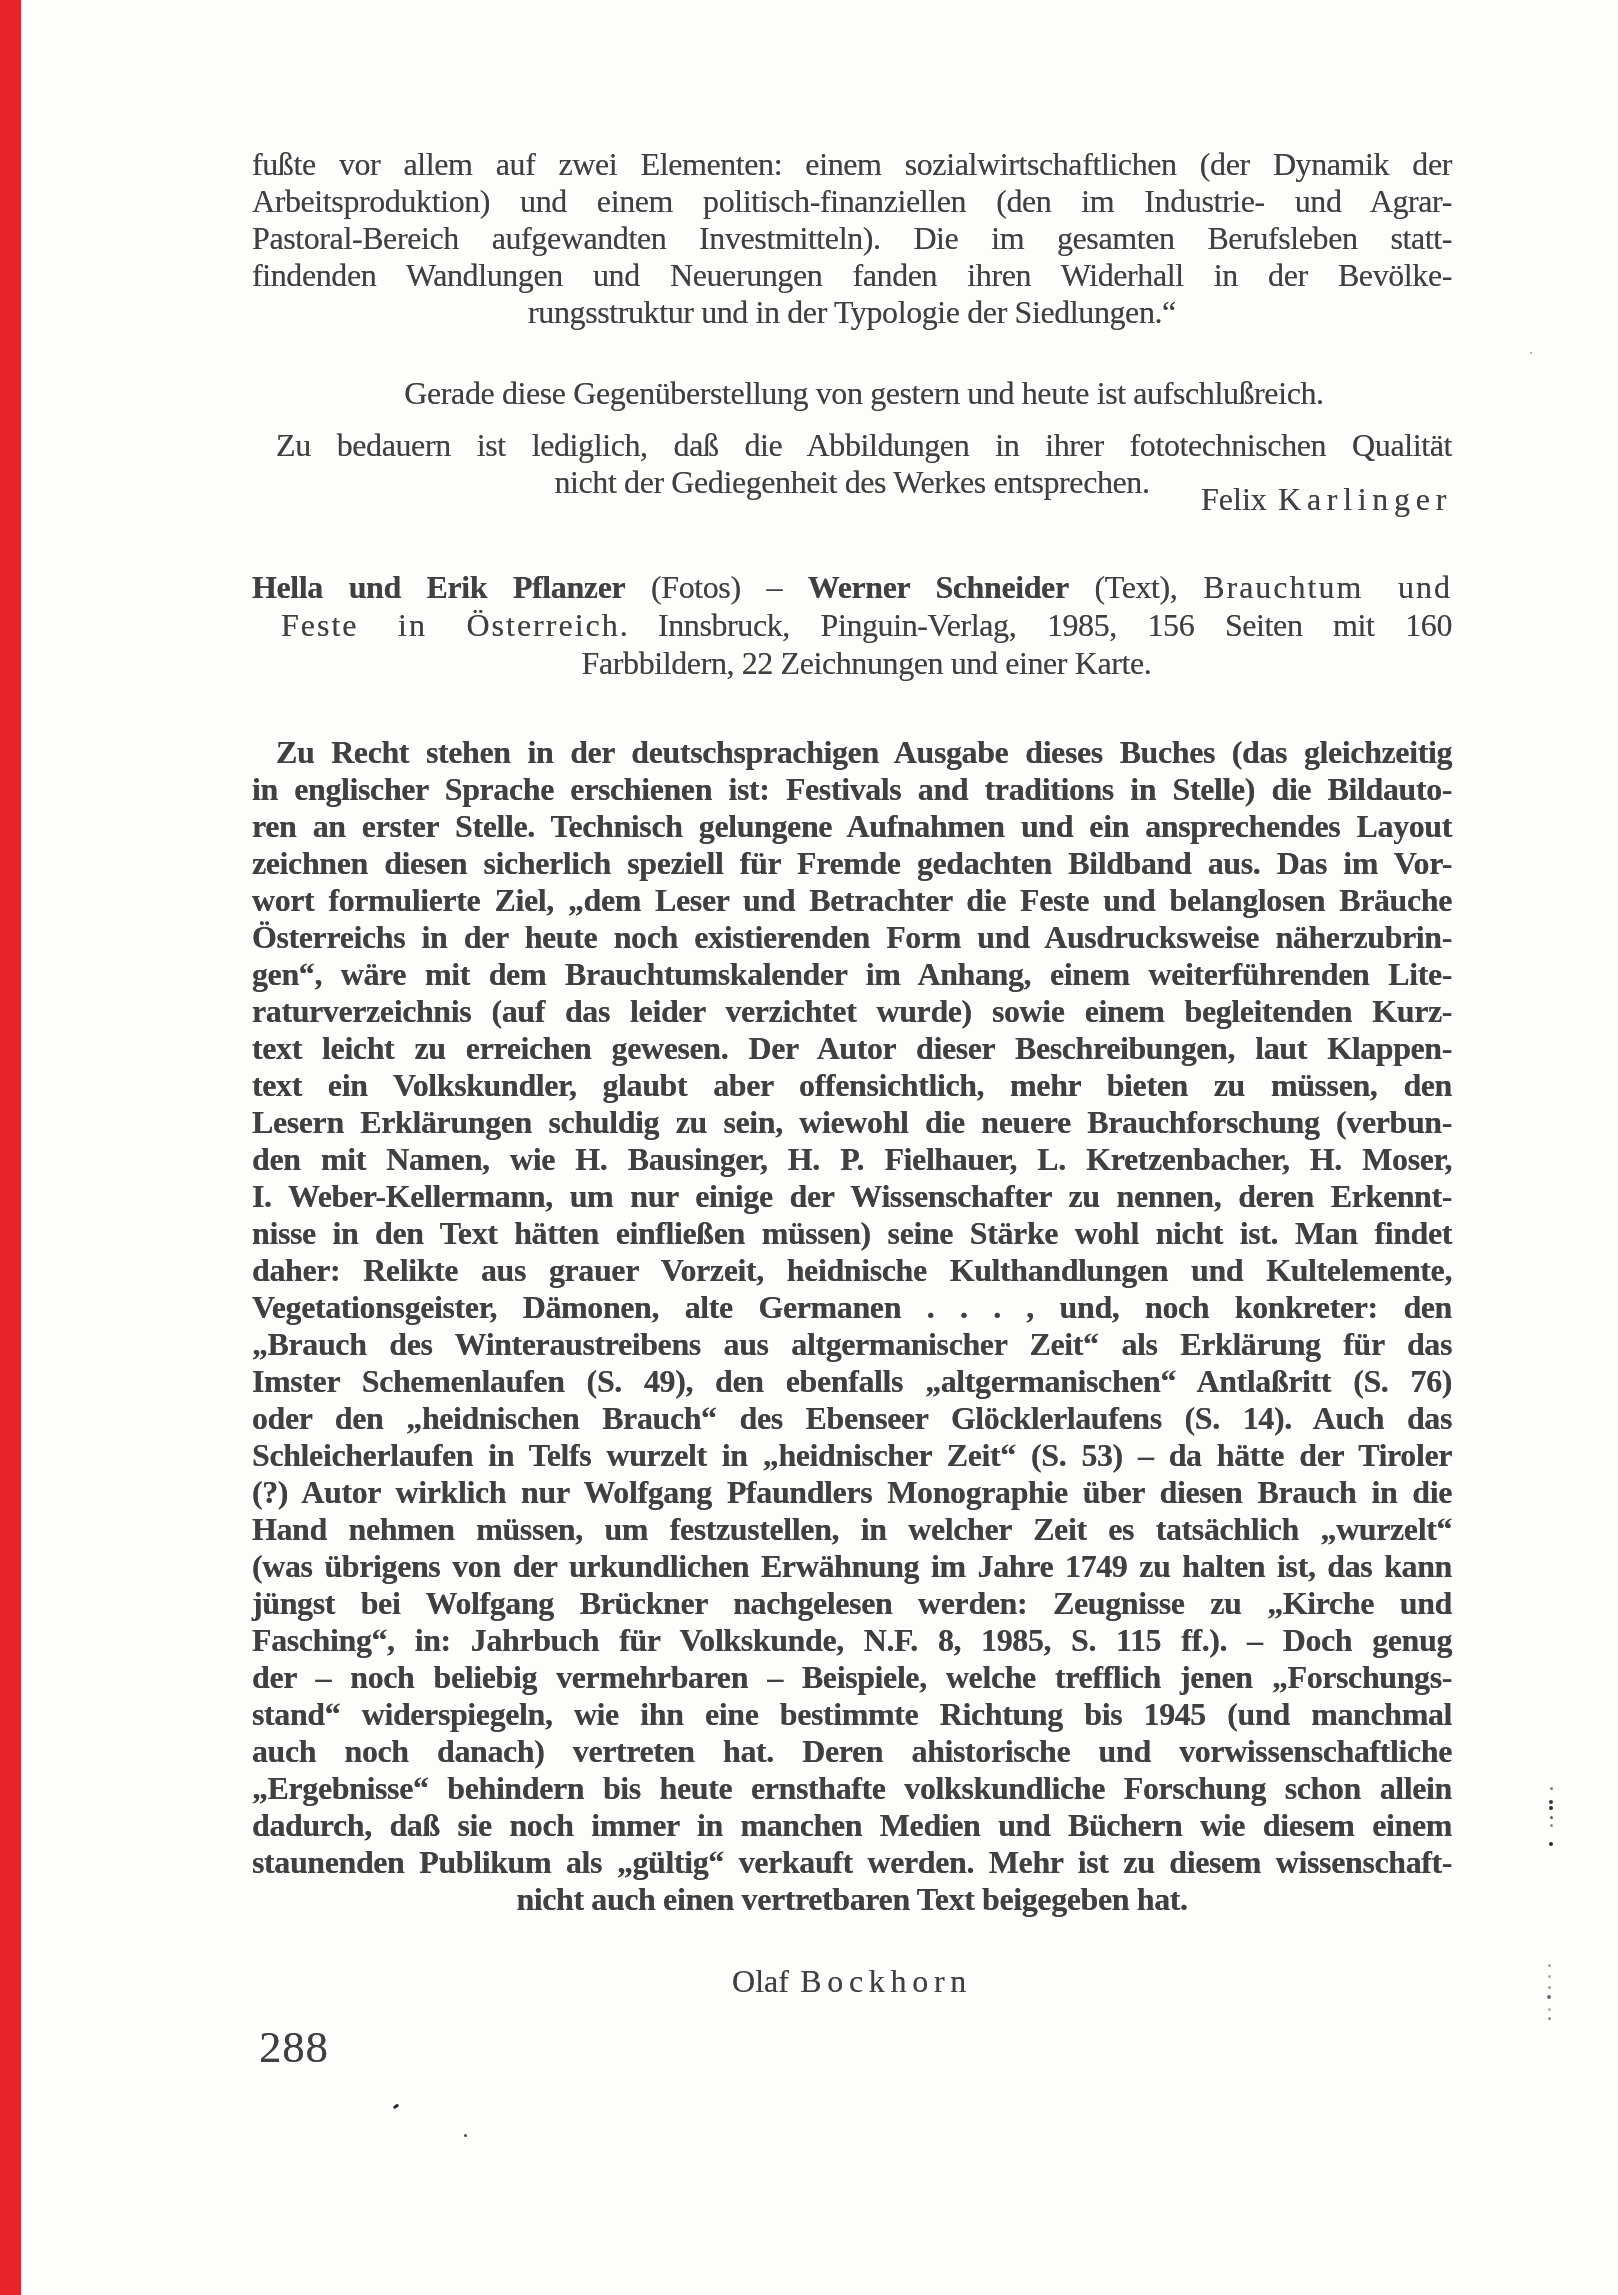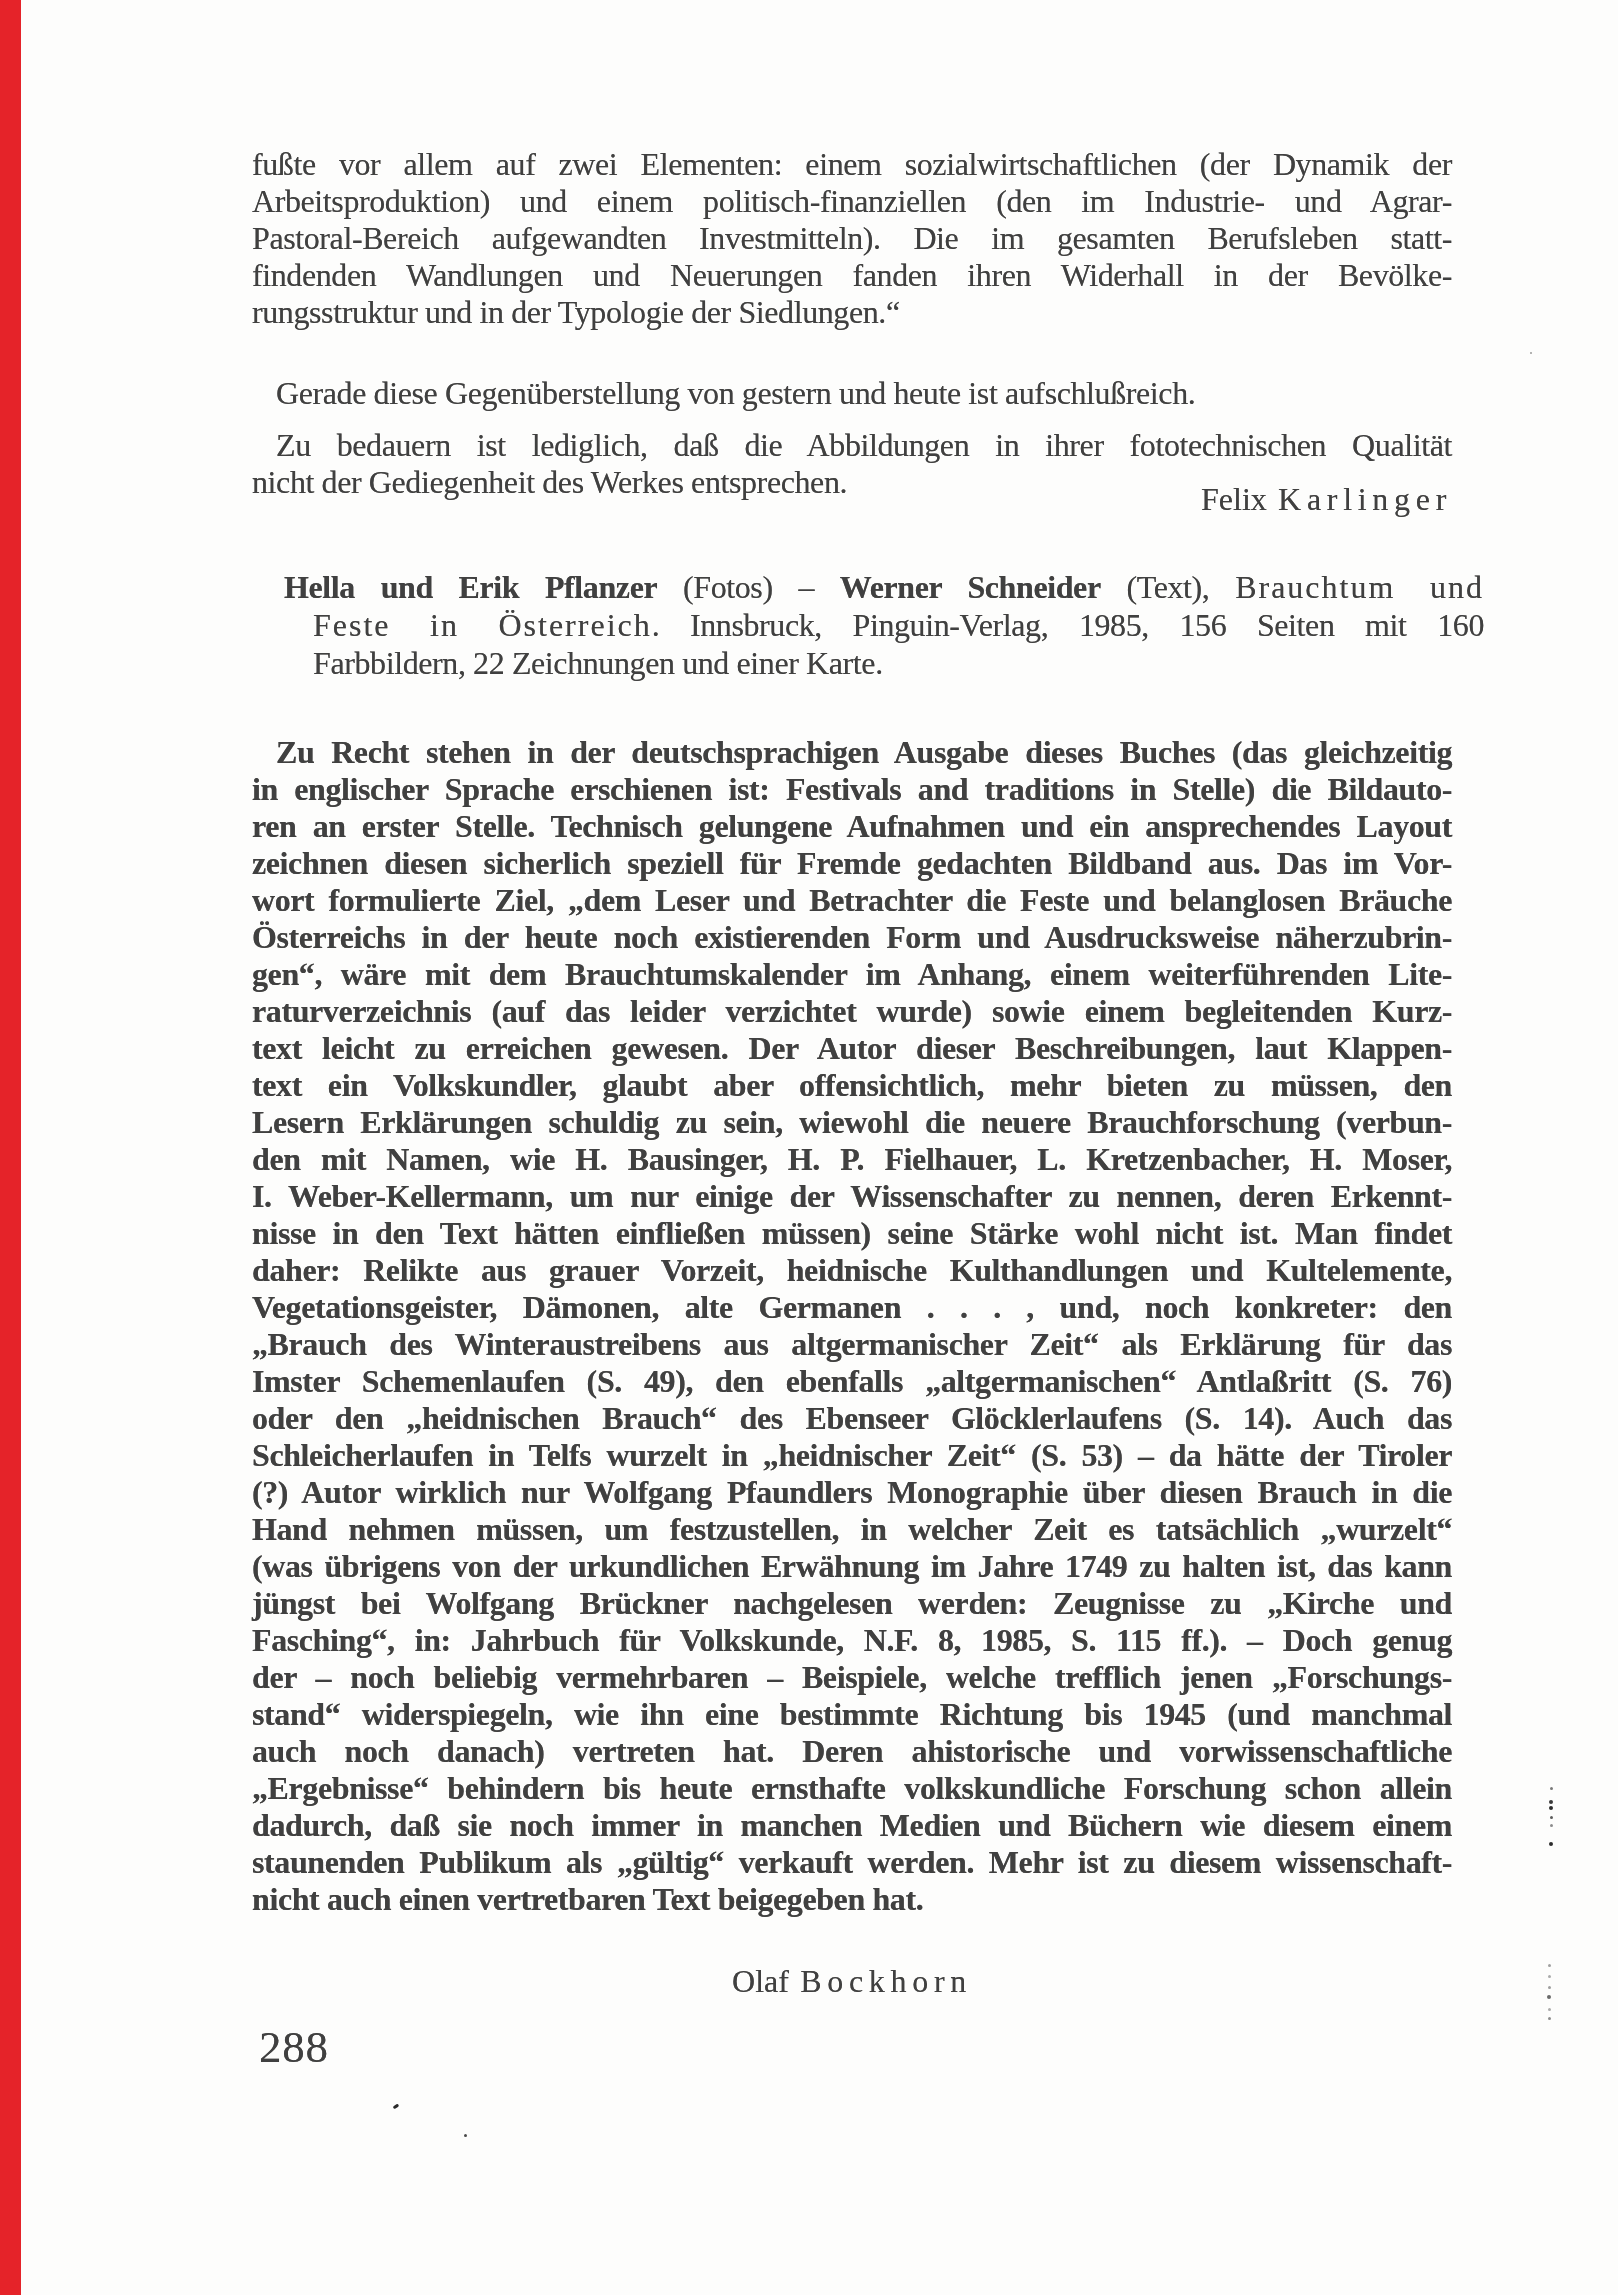--- a/index.html
+++ b/index.html
@@ -12,21 +12,21 @@
     color:#18150f;
   }
   .redbar{
     position:absolute;left:0;top:0;width:21px;height:2295px;
   }
   .col{
     position:absolute;left:252px;width:1200px;
     font-size:32px;line-height:37px;letter-spacing:-0.4px;
     text-shadow:0 0 0.5px rgba(24,21,15,0.55);
   }
-  .line{text-align:left;white-space:nowrap;}
+  .line{text-align:center;white-space:nowrap;}
   .line.just{text-align:justify;text-align-last:justify;white-space:normal;}
   .line.ind{text-indent:24px;margin-top:32px;}
   .line.hang{padding-left:29px;}
   .bold{font-weight:bold;}
   .sperr{letter-spacing:2px;word-spacing:6.5px;}
   .sig{position:absolute;left:252px;width:1200px;text-align:right;
        font-size:32px;line-height:36px;
        text-shadow:0 0 0.5px rgba(24,21,15,0.55);}
   .sig .last{letter-spacing:5.7px;margin-left:11.3px;}
   .pagenum{
@@ -58,21 +58,21 @@
 
   <div class="col" style="top:395px;">
       <div class="line just ind">Zu bedauern ist lediglich, daß die Abbildungen in ihrer fototechnischen Qualität</div>
       <div class="line">nicht der Gediegenheit des Werkes entsprechen.</div>
     </div>
 
   <div class="sig" style="top:481px;">
     <span class="first">Felix</span><span class="last">Karlinger</span>
   </div>
 
-  <div class="col" style="top:568px;line-height:38px;margin-left:32px;">
+  <div class="col" style="top:568px;line-height:38px;">
       <div class="line just"><span class="bold">Hella und Erik Pflanzer</span><span> (Fotos) – </span><span class="bold">Werner Schneider</span><span> (Text), </span><span class="sperr">Brauchtum und</span></div>
       <div class="line just hang"><span class="sperr">Feste in Österreich</span><span>. Innsbruck, Pinguin-Verlag, 1985, 156 Seiten mit 160</span></div>
       <div class="line hang">Farbbildern, 22 Zeichnungen und einer Karte.</div>
     </div>
 
   <div class="col" style="top:702px;font-weight:bold;">
       <div class="line just ind">Zu Recht stehen in der deutschsprachigen Ausgabe dieses Buches (das gleichzeitig</div>
       <div class="line just">in englischer Sprache erschienen ist: Festivals and traditions in Stelle) die Bildauto-</div>
       <div class="line just">ren an erster Stelle. Technisch gelungene Aufnahmen und ein ansprechendes Layout</div>
       <div class="line just">zeichnen diesen sicherlich speziell für Fremde gedachten Bildband aus. Das im Vor-</div>

